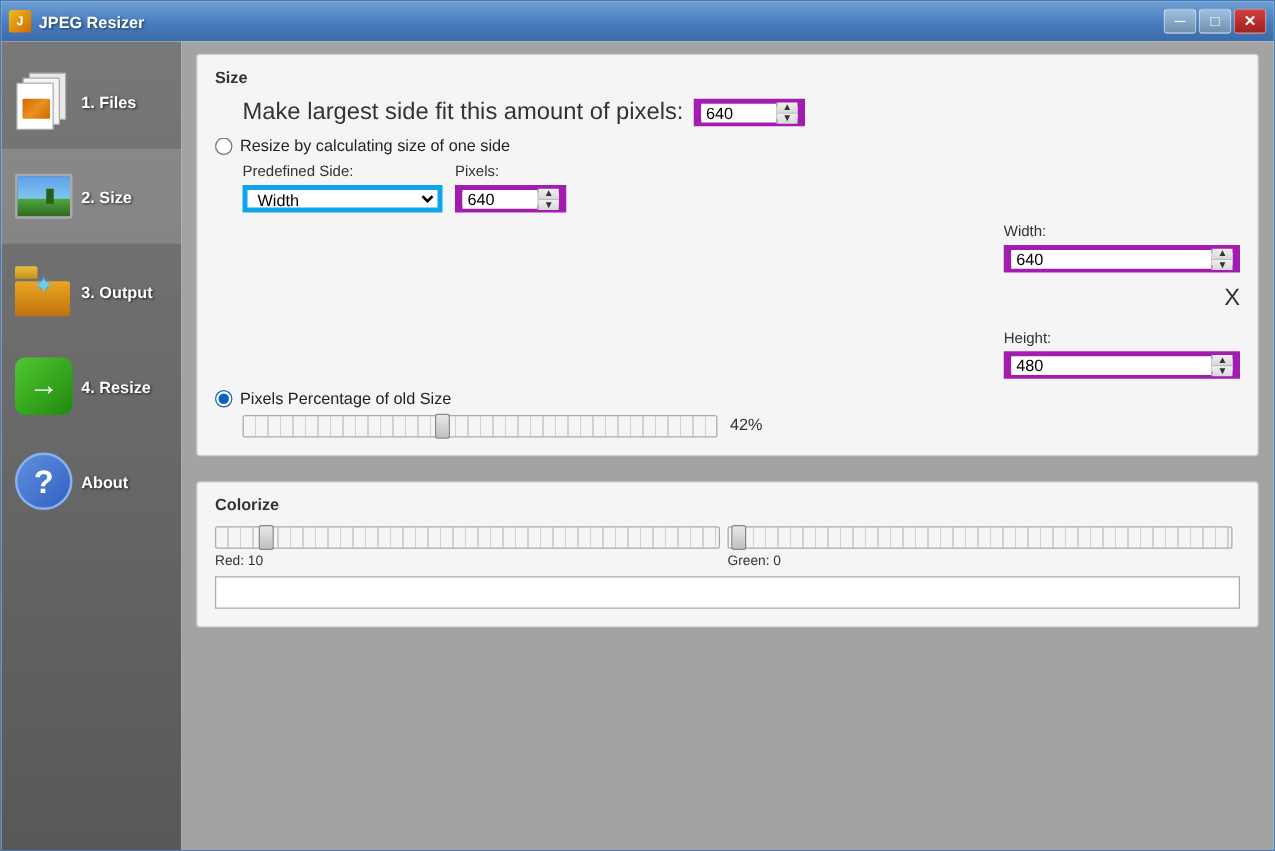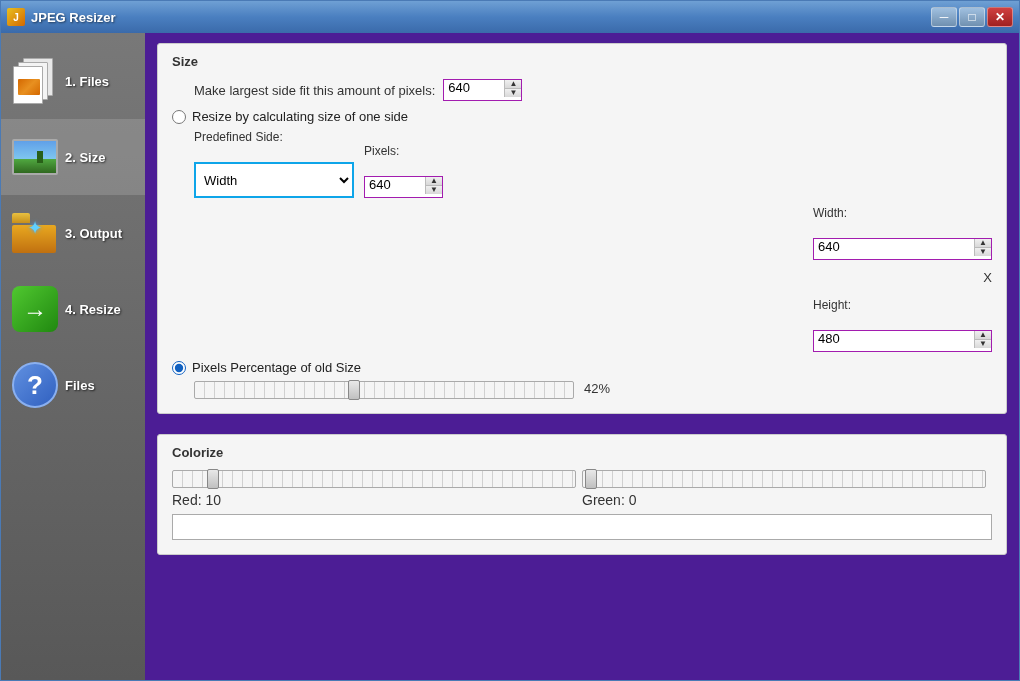--- a/index.html
+++ b/index.html
@@ -225,21 +225,21 @@
     }
     .icon-about .question {
       color: white;
       font-size: 26px;
       font-weight: bold;
     }
 
     
     .right-panel {
       flex: 1;
-      background: #4c1d95;
+      background: #a3a3a3;
       padding: 0;
       display: flex;
       flex-direction: column;
       gap: 0;
       overflow-y: auto;
     }
 
     
     .section {
       margin: 10px 12px;
@@ -280,29 +280,29 @@
     }
 
     
     .inline-row {
       display: flex;
       align-items: center;
       gap: 8px;
       margin-bottom: 6px;
     }
     .inline-label {
-      font-size: 13px;
+      font-size: 19px;
       color: #333;
     }
 
     
     .spinner-group {
       display: flex;
-      align-items: flex-start;
-      border: 1px solid #a21caf;
+      align-items: center;
+      border: 6px solid #a21caf;
       background: white;
       height: 22px;
     }
     .spinner-input {
       border: none;
       outline: none;
       padding: 0 4px;
       font-size: 13px;
       background: white;
       width: 60px;
@@ -325,41 +325,41 @@
       color: #333;
       line-height: 1;
     }
     .spinner-btn + .spinner-btn { border-top: 1px solid #bbb; }
 
     
     .spinner-input.wide { width: 160px; }
 
     
     .select-field {
-      height: 36px;
-      border: 2px solid #0ea5e9;
+      height: 22px;
+      border: 4px solid #0ea5e9;
       background: white;
       font-size: 13px;
       padding: 0 4px;
       cursor: pointer;
       min-width: 160px;
     }
 
     
     .fields-row {
       display: flex;
       align-items: flex-end;
       gap: 10px;
       margin-left: 22px;
       margin-bottom: 8px;
     }
     .field-group {
       display: flex;
       flex-direction: column;
-      gap: 18px;
+      gap: 4px;
     }
     .field-label {
       font-size: 12px;
       color: #333;
     }
 
     
     .slider-container {
       margin-left: 22px;
       margin-top: 4px;
@@ -441,21 +441,21 @@
       position: absolute;
       top: 50%;
       transform: translateY(-50%);
       width: 12px;
       height: 20px;
       background: linear-gradient(to bottom, #e8e8e8, #c0c0c0);
       border: 1px solid #888;
       border-radius: 2px;
     }
     .color-label {
-      font-size: 14px;
+      font-size: 11px;
       color: #333;
     }
 
     
     .preview-box {
       width: 100%;
       height: 26px;
       background: white;
       border: 1px solid #aaa;
       margin-top: 6px;
@@ -525,21 +525,21 @@
         </div>
         <span class="sidebar-label">4. Resize</span>
       </div>
 
       <div class="sidebar-item">
         <div class="sidebar-icon">
           <div class="icon-about">
             <span class="question">?</span>
           </div>
         </div>
-        <span class="sidebar-label">Files</span>
+        <span class="sidebar-label">About</span>
       </div>
 
     </div>
 
     <div class="right-panel">
 
       <div class="section">
         <div class="section-title">Size</div>
 
         <div class="sub-content">

